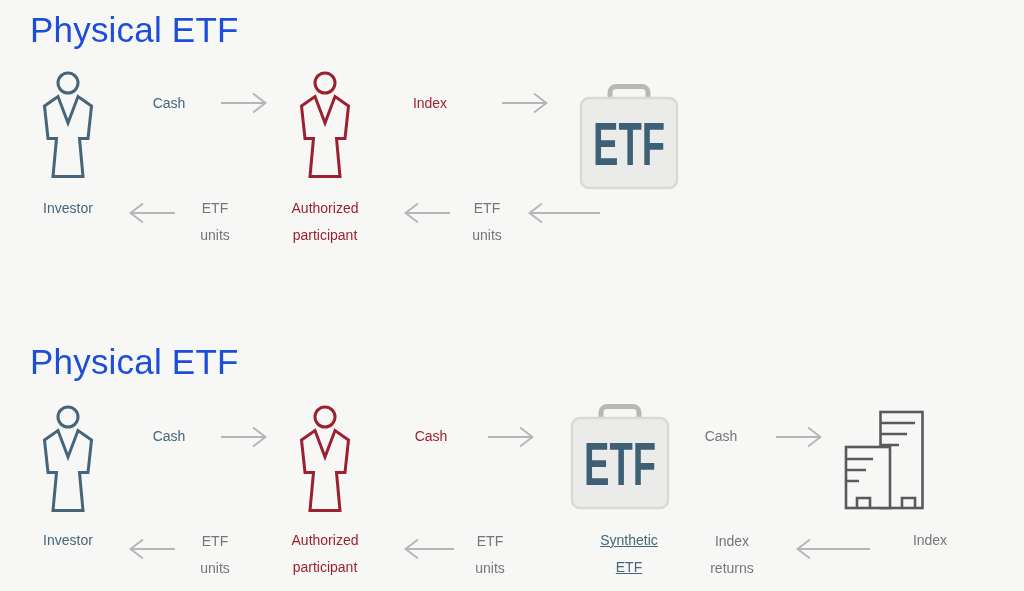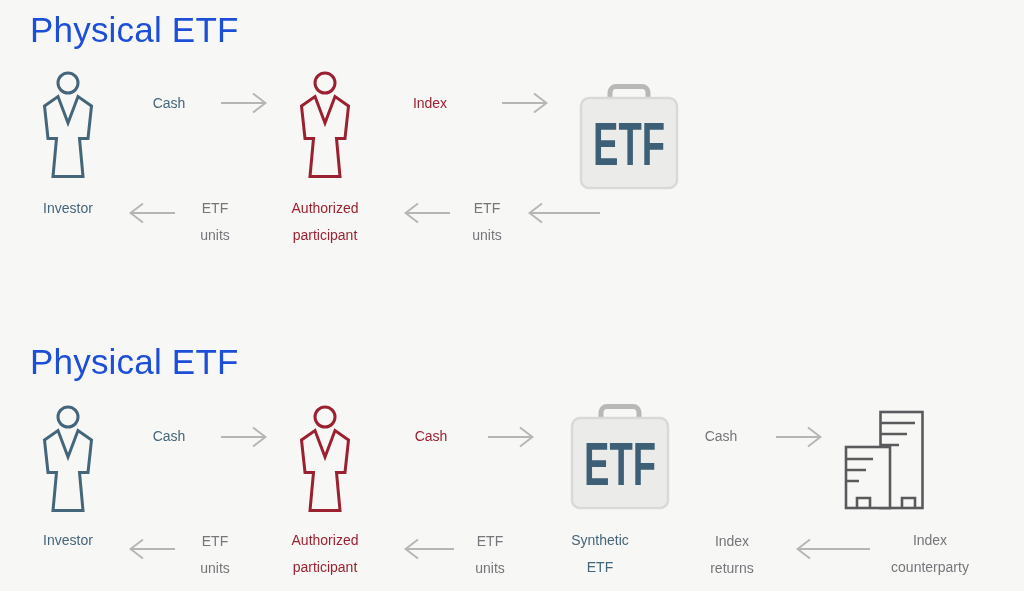--- a/index.html
+++ b/index.html
@@ -126,21 +126,21 @@
       </svg>
   </div>
 
   <div class="abs" style="left:570px;top:404px;">
     <svg width="100" height="106" viewBox="0 0 100 106">
       <rect x="31" y="2.5" width="38" height="22" rx="6" fill="none" stroke="#b8b8b6" stroke-width="5"></rect>
       <rect x="2" y="14" width="96" height="90" rx="8" fill="#ebebe9" stroke="#d9d9d7" stroke-width="2.5"></rect>
       <text x="50" y="81" text-anchor="middle" textLength="72" lengthAdjust="spacingAndGlyphs" font-size="62" font-weight="bold" fill="#3e6077" font-family="Liberation Sans, sans-serif">ETF</text>
     </svg>
   </div>
-  <div class="abs lbl teal" style="left:535px;top:527px;width:130px;">
+  <div class="abs lbl teal" style="left:564px;top:527px;width:130px;text-decoration:underline;">
     <div>Synthetic</div>
     <div>ETF</div>
   </div>
 
   <div class="abs lbl gray" style="left:671px;top:423px;width:100px;">Cash</div>
   <div class="abs arrow" style="left:776px;top:424px;">
     <svg width="46" height="26" viewBox="0 0 46 26">
         <path d="M0 13 H44 M32 3.5 L44.5 13 L32 22.5"></path>
       </svg>
   </div>
@@ -149,21 +149,20 @@
     <svg width="86" height="102" viewBox="0 0 86 102">
       <rect class="outl" x="37.5" y="4" width="42" height="96"></rect>
       <path d="M37.5 15 H72 M37.5 26 H64 M37.5 37 H56"></path>
       <rect class="front" x="3" y="39" width="44" height="61"></rect>
       <path d="M3 51 H30 M3 62 H23 M3 73 H16"></path>
       <path d="M14 100 V90 H27 V100 M59 100 V90 H72 V100"></path>
     </svg>
   </div>
   <div class="abs lbl gray" style="left:845px;top:527px;width:170px;">
     <div>Index</div>
-    <div>counterparty</div>
   </div>
 
   <div class="abs arrow" style="left:129px;top:536px;">
     <svg width="46" height="26" viewBox="0 0 46 26">
         <path d="M46 13 H2 M14 3.5 L1.5 13 L14 22.5"></path>
       </svg>
   </div>
   <div class="abs lbl gray" style="left:175px;top:528px;width:80px;">
     <div>ETF</div>
     <div>units</div>

